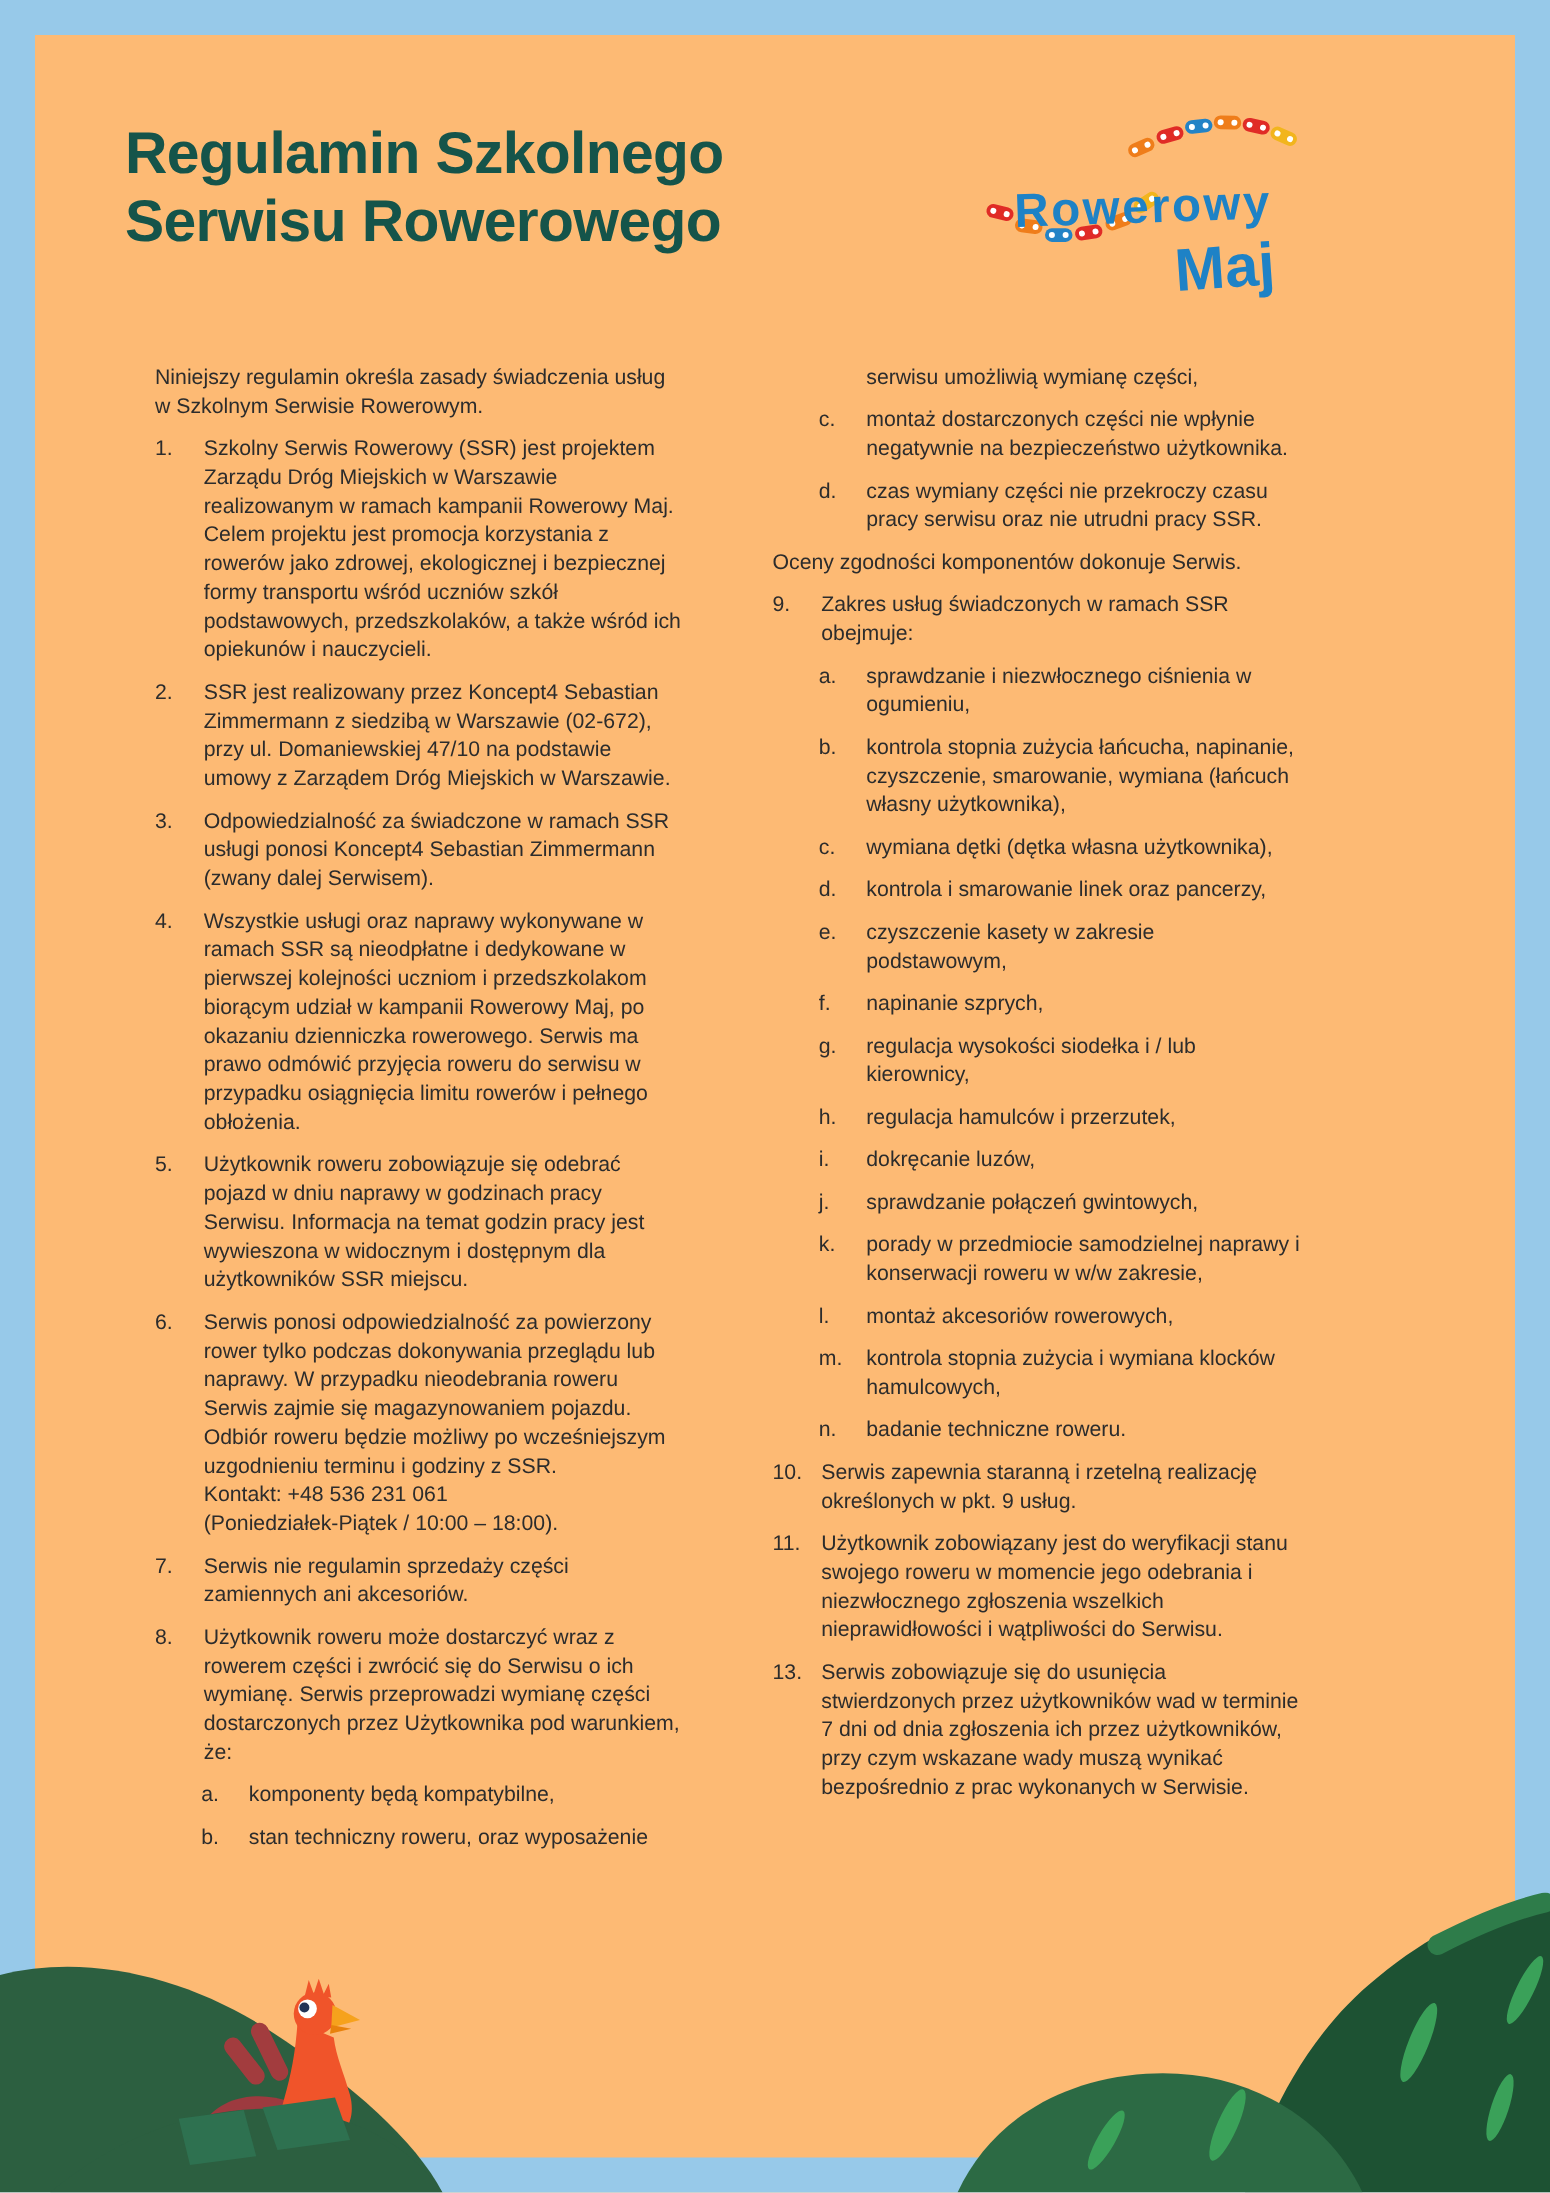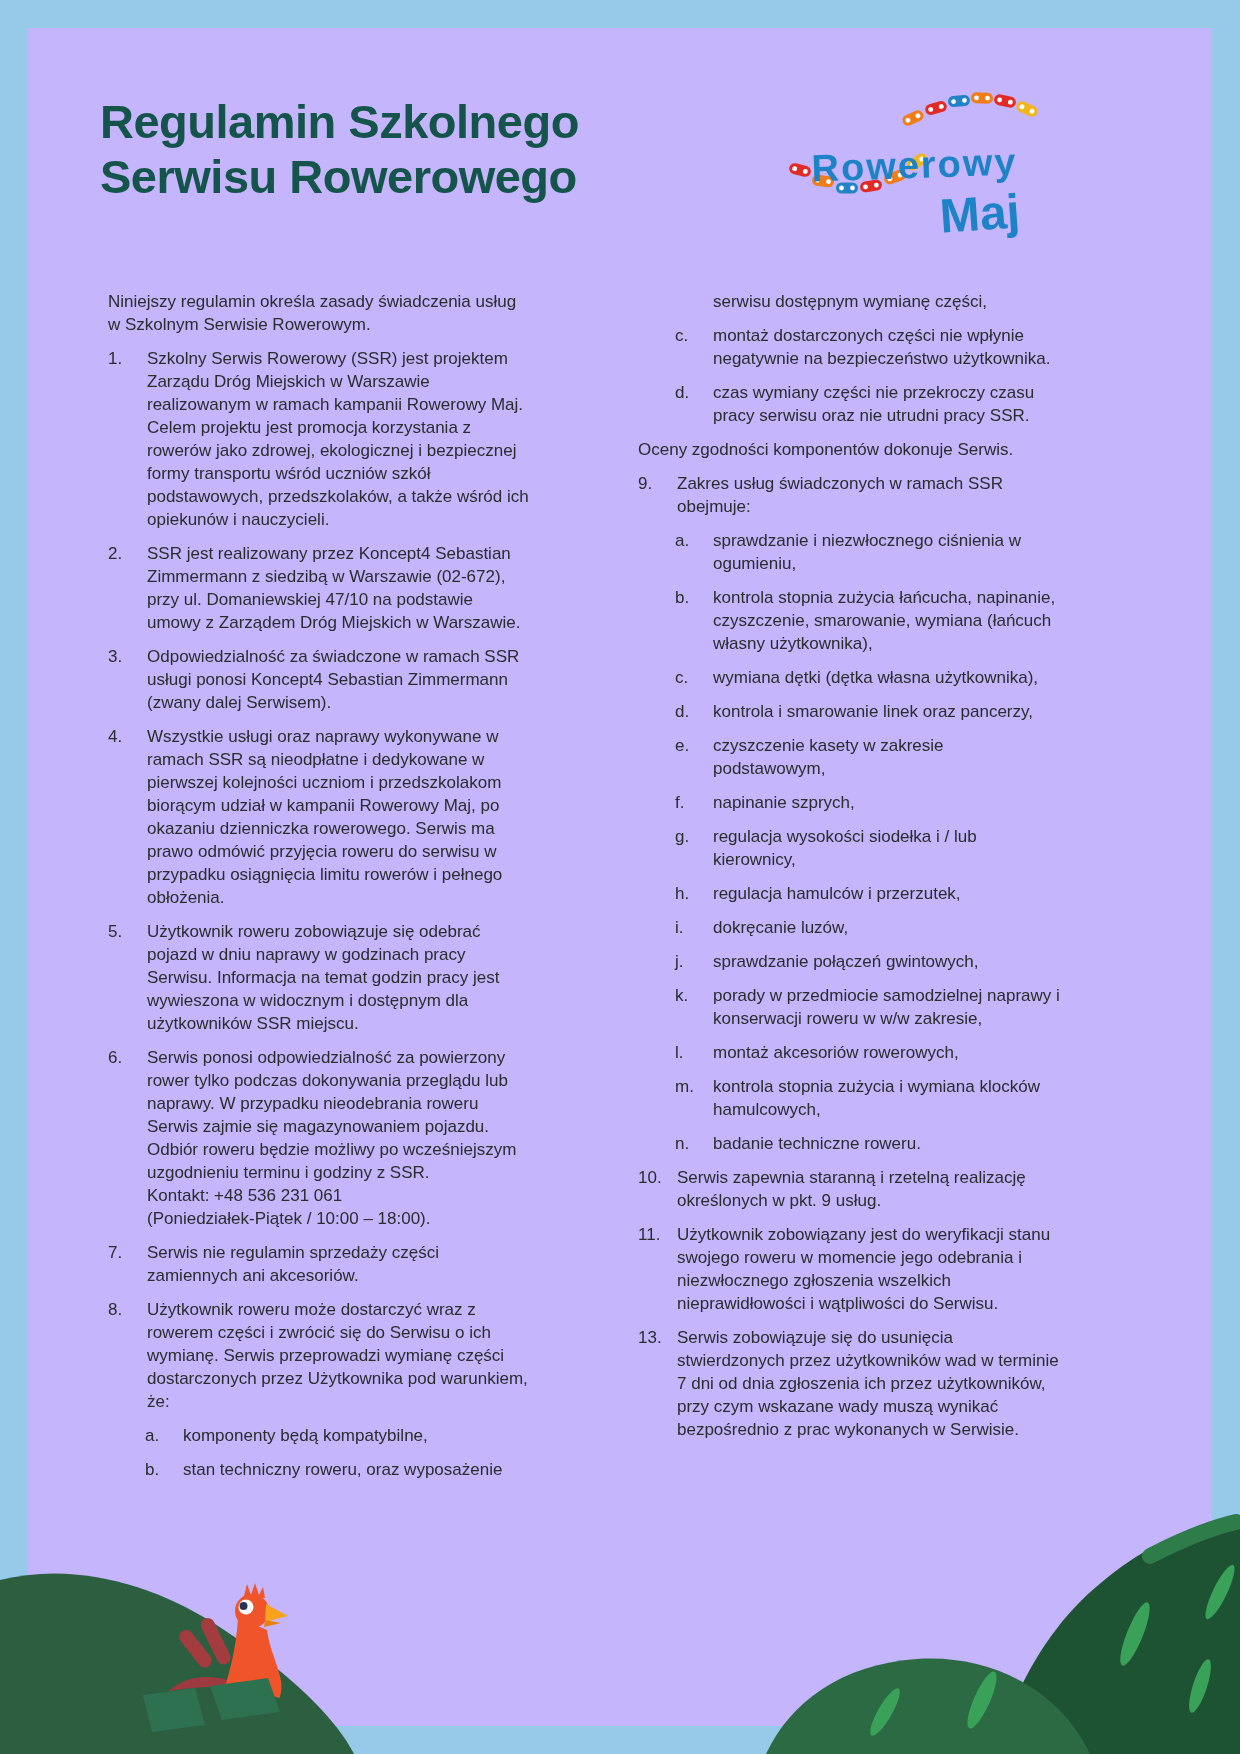--- a/index.html
+++ b/index.html
@@ -4,32 +4,32 @@
 <style>
   * { margin:0; padding:0; box-sizing:border-box; }
   html,body { width:1240px; }
   .canvas{
     position:relative; width:1240px; height:1754px;
     background:#97c9e9; overflow:hidden;
     font-family:"Liberation Sans", sans-serif;
   }
   .paper{
     position:absolute; left:28px; top:28px; right:28px; bottom:28px;
-    background:#c4b5fd;
+    background:#fdba74;
   }
   .title{
     position:absolute; left:72px; top:66px;
     font-size:47px; font-weight:800; color:#15544a;
     line-height:1.18; letter-spacing:-0.5px;
   }
   .title span{ display:block; }
   .logo{ position:absolute; left:757px; top:50px; width:262px; height:168px; }
   .columns{
-    position:absolute; left:80px; top:262px;
-    display:flex; gap:108px;
+    position:absolute; left:96px; top:262px;
+    display:flex; gap:72px;
     color:#2c2c2c; font-size:17px; line-height:23px;
   }
   .col{ width:422px; }
   .block{ display:flex; margin-bottom:11px; }
   .block .txt{ flex:1; white-space:pre-line; }
   .block .marker{ flex:0 0 39px; }
   .block.sub{ margin-left:37px; }
   .block.sub .marker{ flex:0 0 38px; }
   .block.subcont{ margin-left:75px; }
   .block.para{ display:block; }
@@ -158,21 +158,21 @@
             <span class="marker">a.</span>
             <span class="txt">komponenty będą kompatybilne,</span>
           </div>
           <div class="block sub">
             <span class="marker">b.</span>
             <span class="txt">stan techniczny roweru, oraz wyposażenie</span>
           </div>
         </section>
       <section class="col" id="col-right">
           <div class="block subcont">
-            <span class="txt">serwisu dostępnym wymianę części,</span>
+            <span class="txt">serwisu umożliwią wymianę części,</span>
           </div>
           <div class="block sub">
             <span class="marker">c.</span>
             <span class="txt">montaż dostarczonych części nie wpłynie negatywnie na bezpieczeństwo użytkownika.</span>
           </div>
           <div class="block sub">
             <span class="marker">d.</span>
             <span class="txt">czas wymiany części nie przekroczy czasu pracy serwisu oraz nie utrudni pracy SSR.</span>
           </div>
           <div class="block para"><span class="txt">Oceny zgodności komponentów dokonuje Serwis.</span></div>

